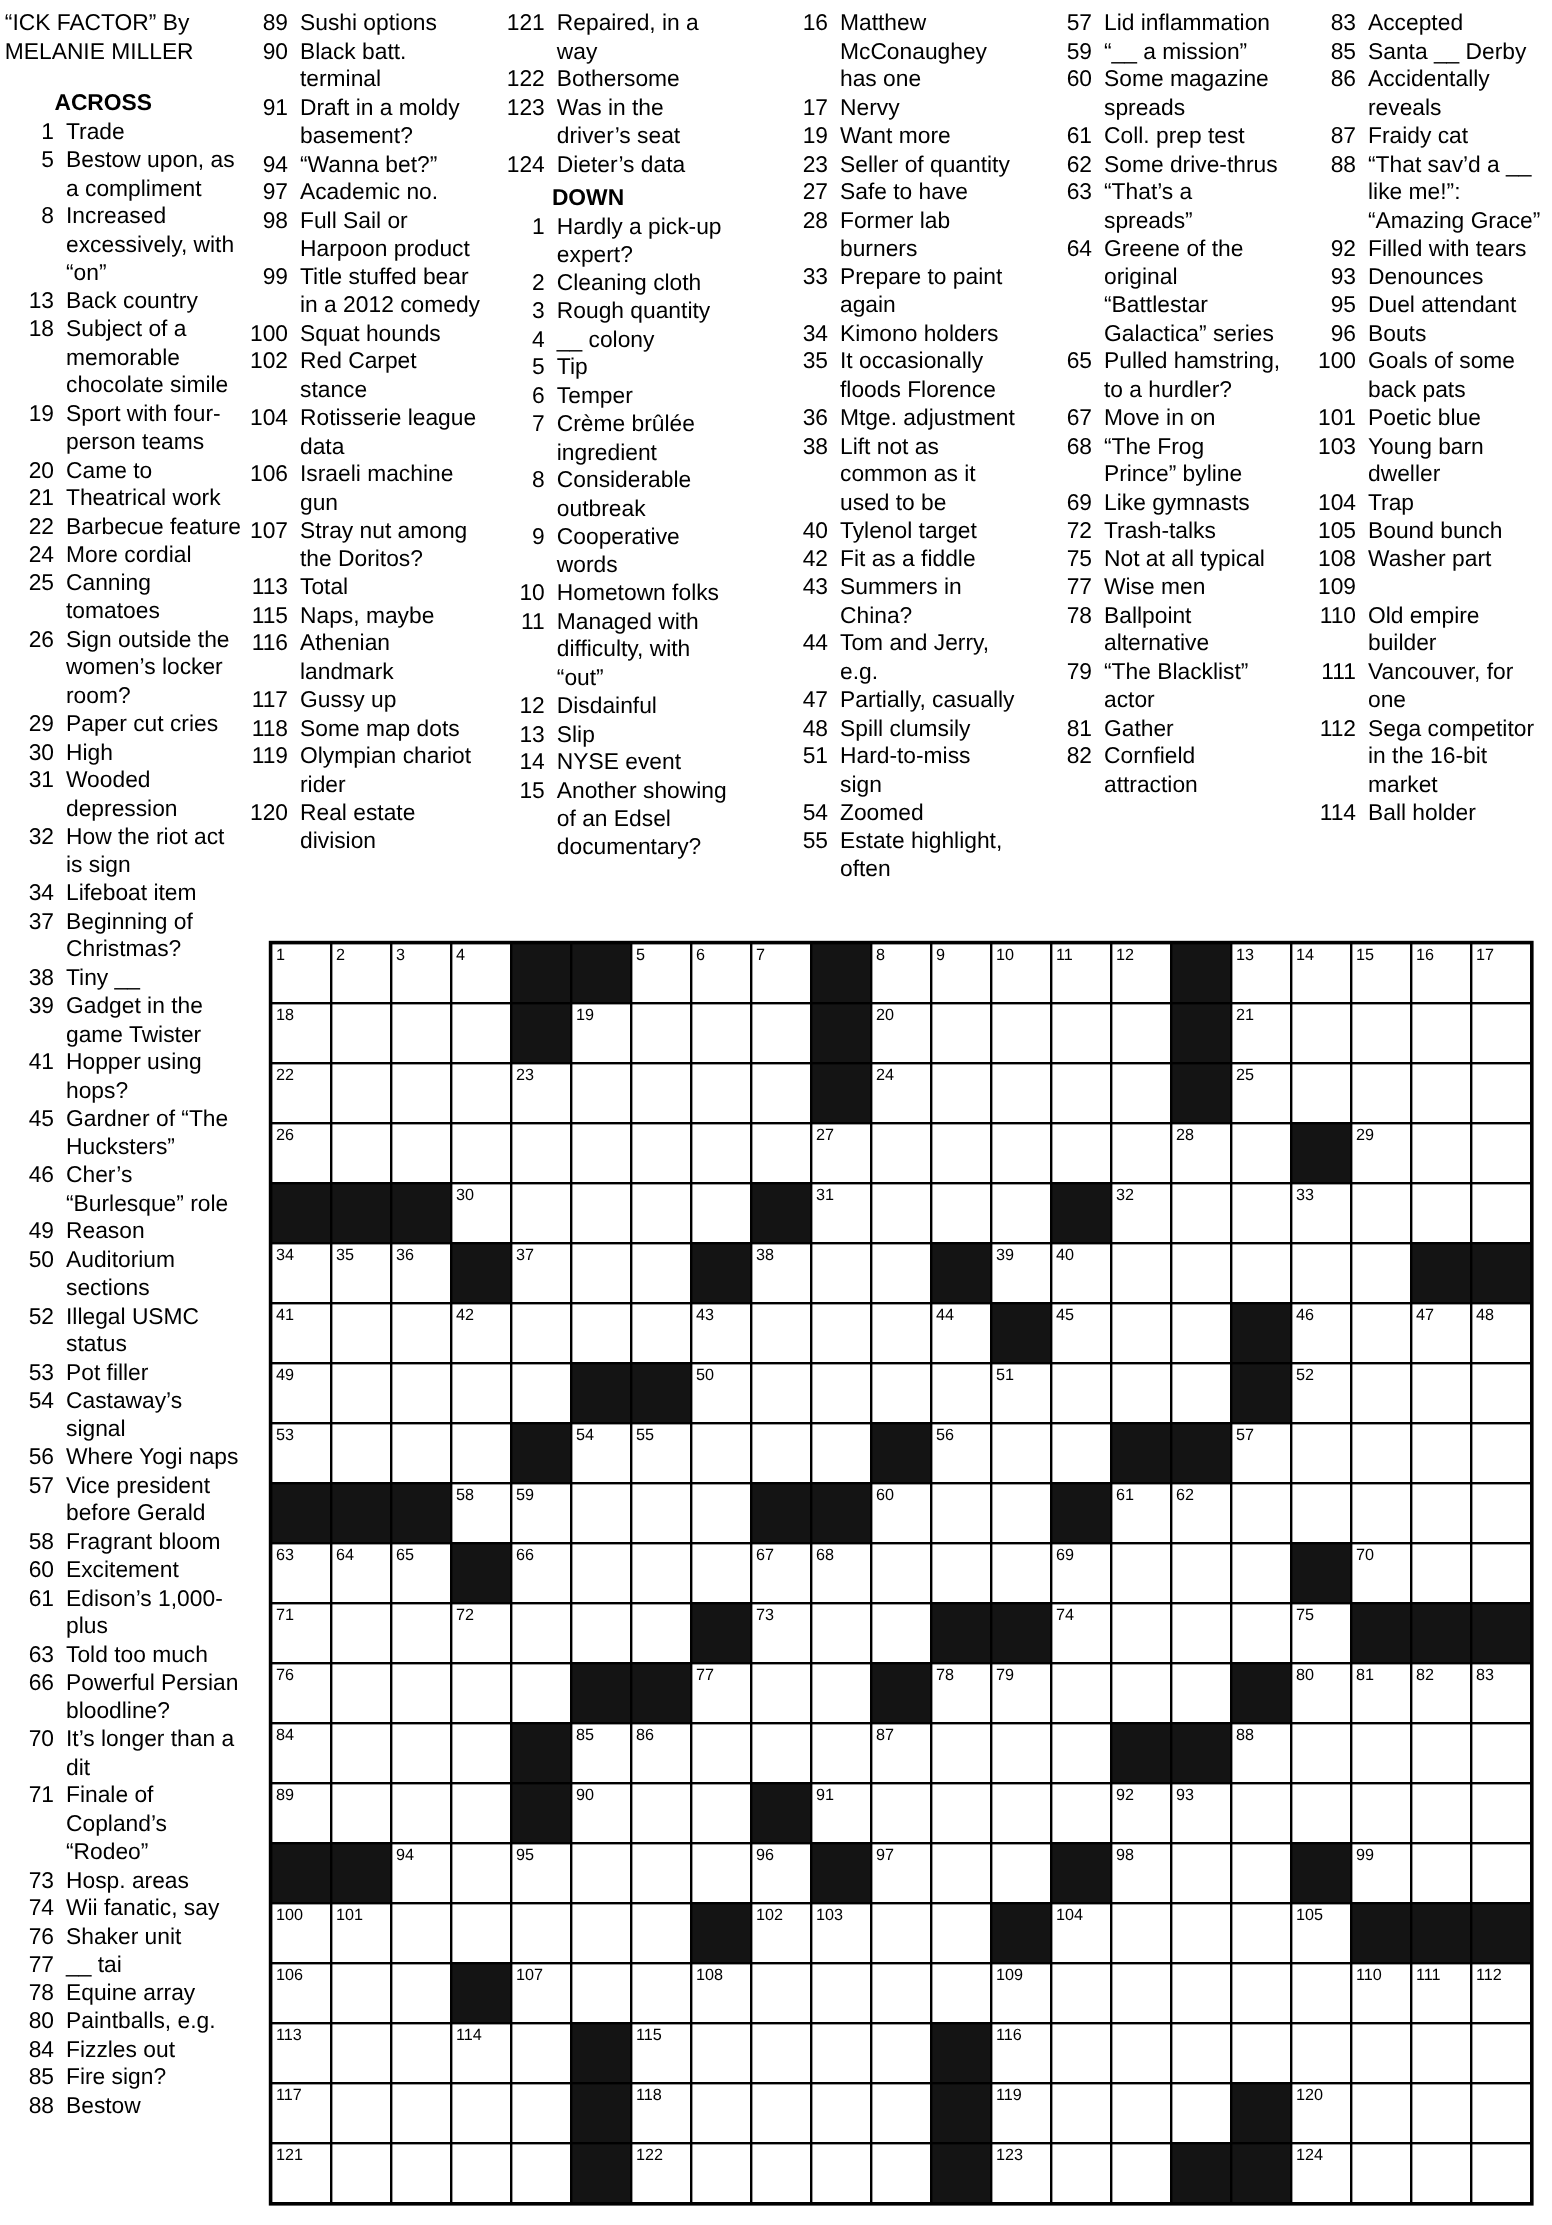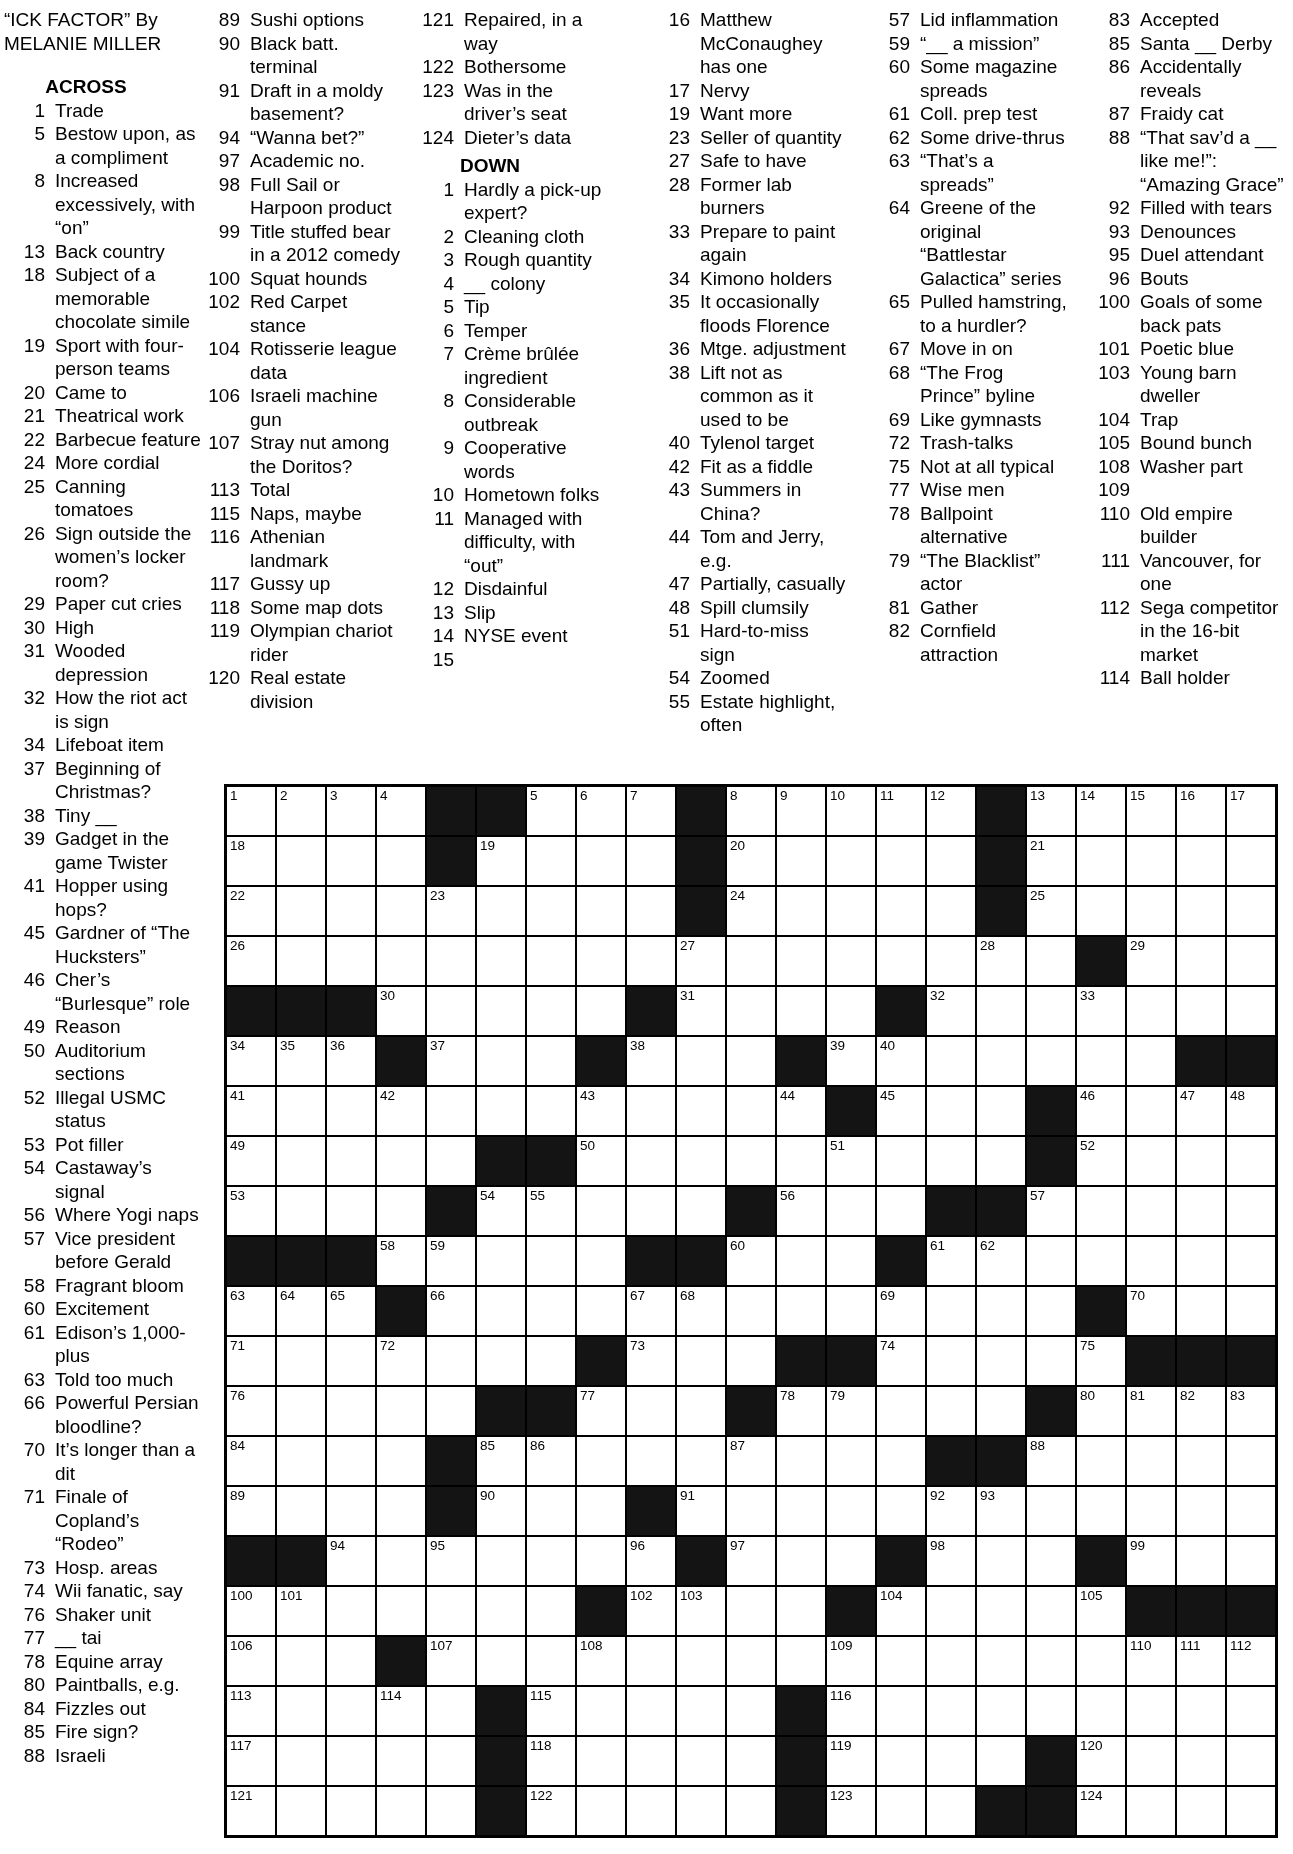--- a/index.html
+++ b/index.html
@@ -216,21 +216,21 @@
       <div class="clue">
         <span class="n" style="width: 41px;">84</span>
         <span class="t">Fizzles out</span>
       </div>
       <div class="clue">
         <span class="n" style="width: 41px;">85</span>
         <span class="t">Fire sign?</span>
       </div>
       <div class="clue">
         <span class="n" style="width: 41px;">88</span>
-        <span class="t">Israeli</span>
+        <span class="t">Bestow</span>
       </div>
     </div>
 </div>
 
 <div class="clue-col" id="col2" style="left: 200px; width: 200px;">
   <div>
       <div class="clue">
         <span class="n" style="width: 40px;">89</span>
         <span class="t">Sushi options</span>
       </div>
@@ -382,20 +382,21 @@
       <div class="clue">
         <span class="n" style="width: 46px;">13</span>
         <span class="t">Slip</span>
       </div>
       <div class="clue">
         <span class="n" style="width: 46px;">14</span>
         <span class="t">NYSE event</span>
       </div>
       <div class="clue">
         <span class="n" style="width: 46px;">15</span>
+        <span class="t">Another showing of an Edsel documentary?</span>
       </div>
     </div>
 </div>
 
 <div class="clue-col" id="col4" style="left: 646px; width: 202px;">
   <div>
       <div class="clue">
         <span class="n" style="width: 44px;">16</span>
         <span class="t">Matthew McConaughey has one</span>
       </div>

